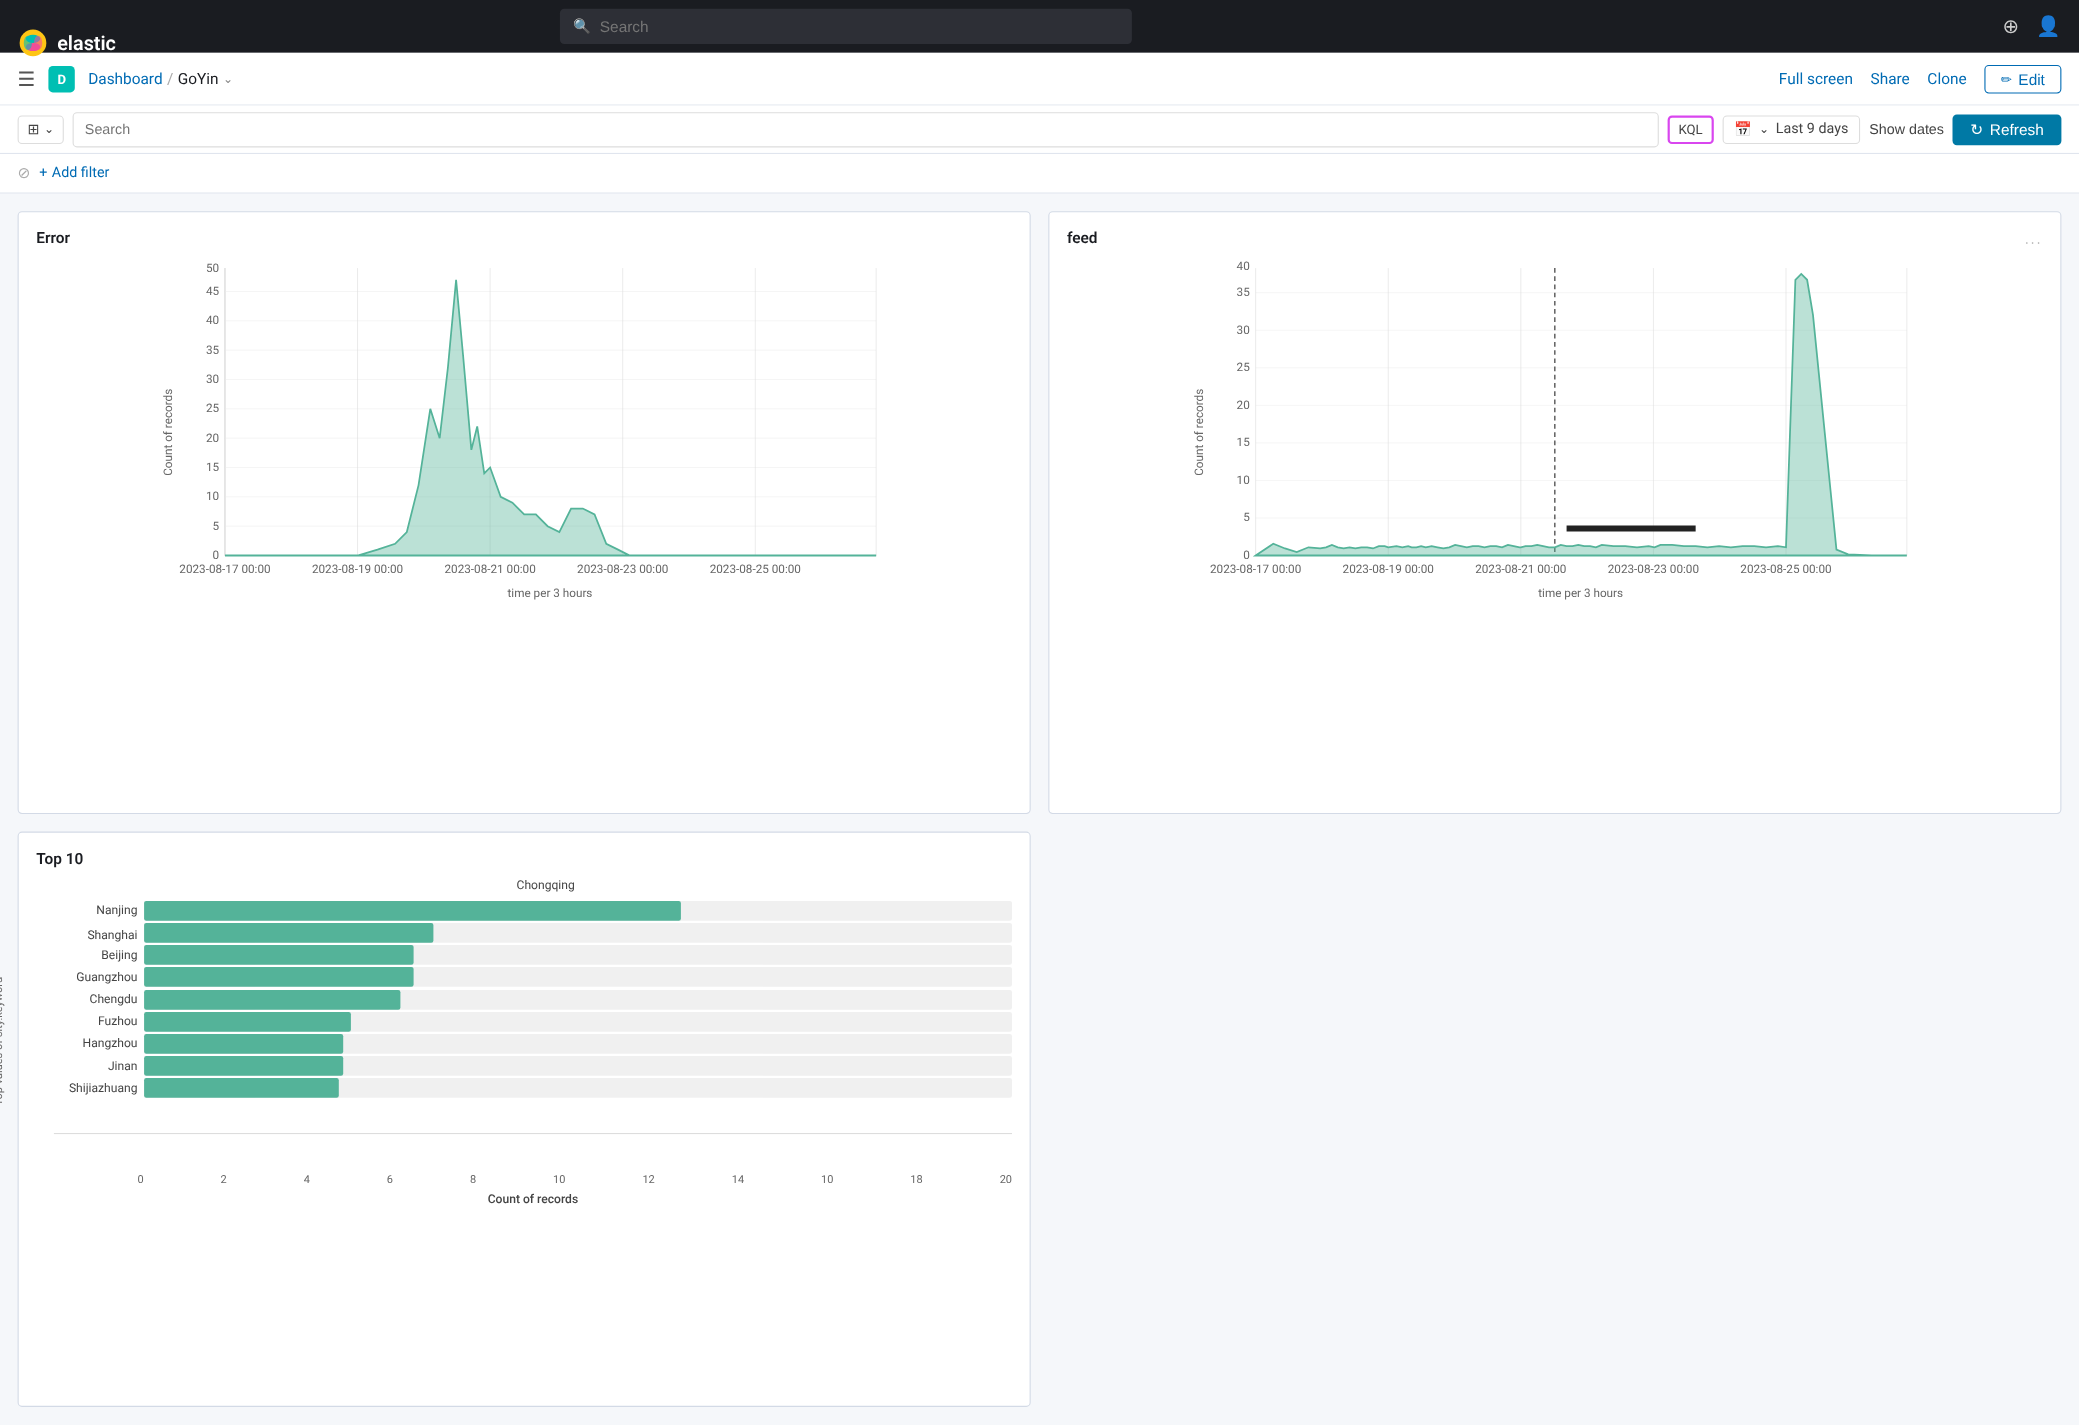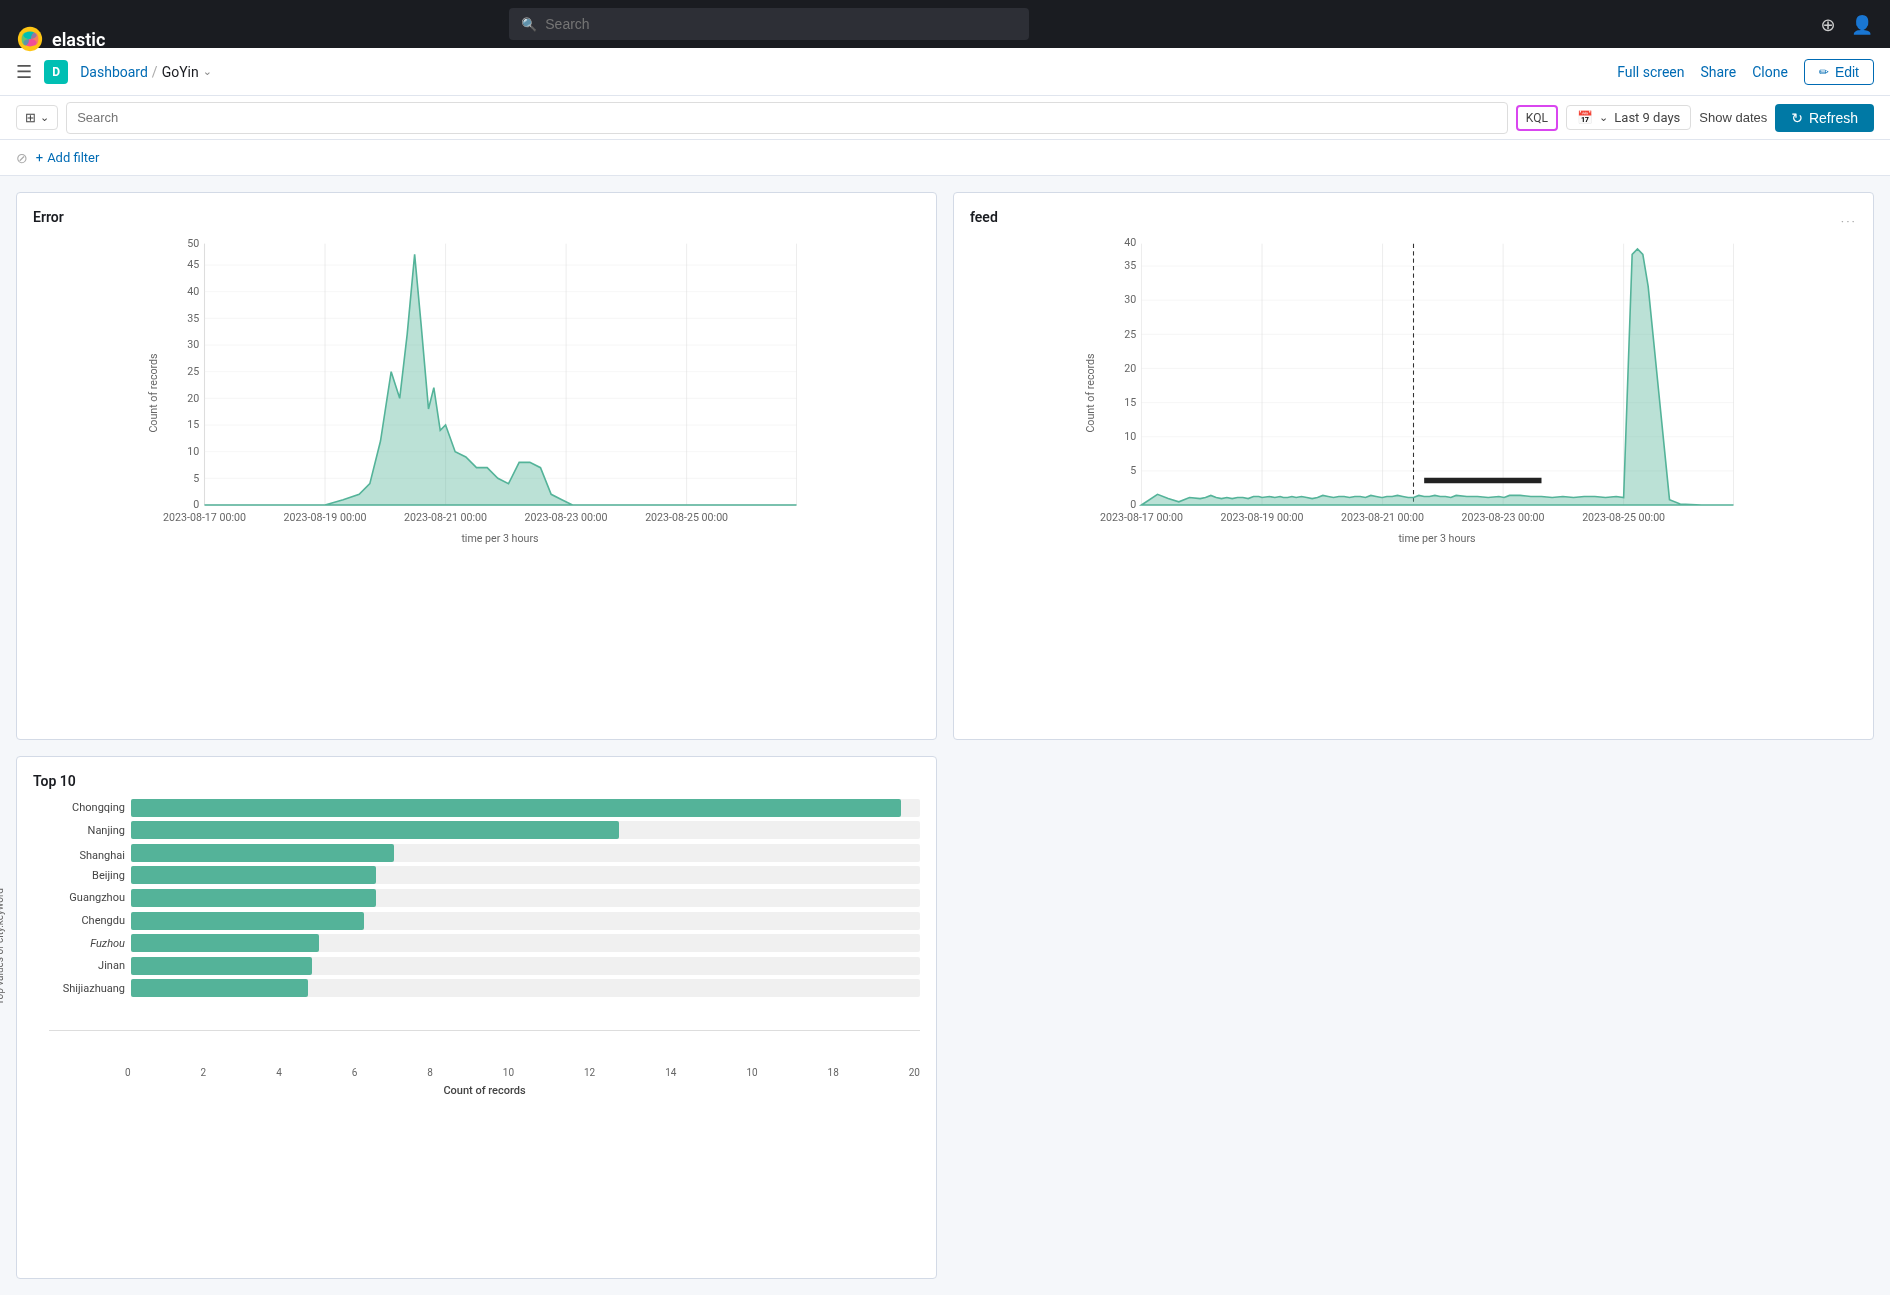--- a/index.html
+++ b/index.html
@@ -377,21 +377,21 @@
   <div class="panel top10-panel">
     <div class="panel-title">Top 10</div>
     <div style="display:flex; gap:0; height:300px; margin-top:8px;">
 
       <div style="display:flex;align-items:center;width:16px;flex-shrink:0;">
         <span style="transform:rotate(-90deg);white-space:nowrap;font-size:10px;color:#666;transform-origin:center center;display:block;width:200px;margin-left:-92px;">Top values of city.keyword</span>
       </div>
       <div style="flex:1;display:flex;flex-direction:column;gap:0;">
         <div id="bars-container" style="flex:1;display:flex;flex-direction:column;justify-content:space-around;padding-bottom:30px;padding-left:4px;">
 
-        <div style="display: flex; align-items: center; gap: 6px;">
+        <div style="display: flex; align-items: center; gap: 6px; flex-direction: column;">
       <span style="font-size:11px;color:#444;text-align:right;min-width:72px;flex-shrink:0;">Chongqing</span>
       <div style="flex:1;background:#f0f0f0;height:18px;border-radius:2px;position:relative;">
         <div style="width:97.6%;height:100%;background:#54b399;border-radius:2px;"></div>
       </div>
     </div>
             <div style="display: flex; align-items: center; gap: 6px;">
       <span style="font-size:11px;color:#444;text-align:right;min-width:72px;flex-shrink:0;">Nanjing</span>
       <div style="flex:1;background:#f0f0f0;height:18px;border-radius:2px;position:relative;">
         <div style="width:61.9%;height:100%;background:#54b399;border-radius:2px;"></div>
       </div>
@@ -413,24 +413,30 @@
       <div style="flex:1;background:#f0f0f0;height:18px;border-radius:2px;position:relative;">
         <div style="width:31.0%;height:100%;background:#54b399;border-radius:2px;"></div>
       </div>
     </div>
             <div style="display: flex; align-items: center; gap: 6px;">
       <span style="font-size:11px;color:#444;text-align:right;min-width:72px;flex-shrink:0;">Chengdu</span>
       <div style="flex:1;background:#f0f0f0;height:18px;border-radius:2px;position:relative;">
         <div style="width:29.5%;height:100%;background:#54b399;border-radius:2px;"></div>
       </div>
     </div>
-            <div style="display: flex; align-items: center; gap: 6px; font-style: italic;">
+            <div style="display: flex; align-items: center; gap: 6px;">
       <span style="font-size:11px;color:#444;text-align:right;min-width:72px;flex-shrink:0;">Fuzhou</span>
       <div style="flex:1;background:#f0f0f0;height:18px;border-radius:2px;position:relative;">
         <div style="width:23.8%;height:100%;background:#54b399;border-radius:2px;"></div>
+      </div>
+    </div>
+            <div style="display: flex; align-items: center; gap: 6px;">
+      <span style="font-size:11px;color:#444;text-align:right;min-width:72px;flex-shrink:0;">Hangzhou</span>
+      <div style="flex:1;background:#f0f0f0;height:18px;border-radius:2px;position:relative;">
+        <div style="width:22.9%;height:100%;background:#54b399;border-radius:2px;"></div>
       </div>
     </div>
             <div style="display: flex; align-items: center; gap: 6px;">
       <span style="font-size:11px;color:#444;text-align:right;min-width:72px;flex-shrink:0;">Jinan</span>
       <div style="flex:1;background:#f0f0f0;height:18px;border-radius:2px;position:relative;">
         <div style="width:22.9%;height:100%;background:#54b399;border-radius:2px;"></div>
       </div>
     </div>
             <div style="display: flex; align-items: center; gap: 6px;">
       <span style="font-size:11px;color:#444;text-align:right;min-width:72px;flex-shrink:0;">Shijiazhuang</span>

